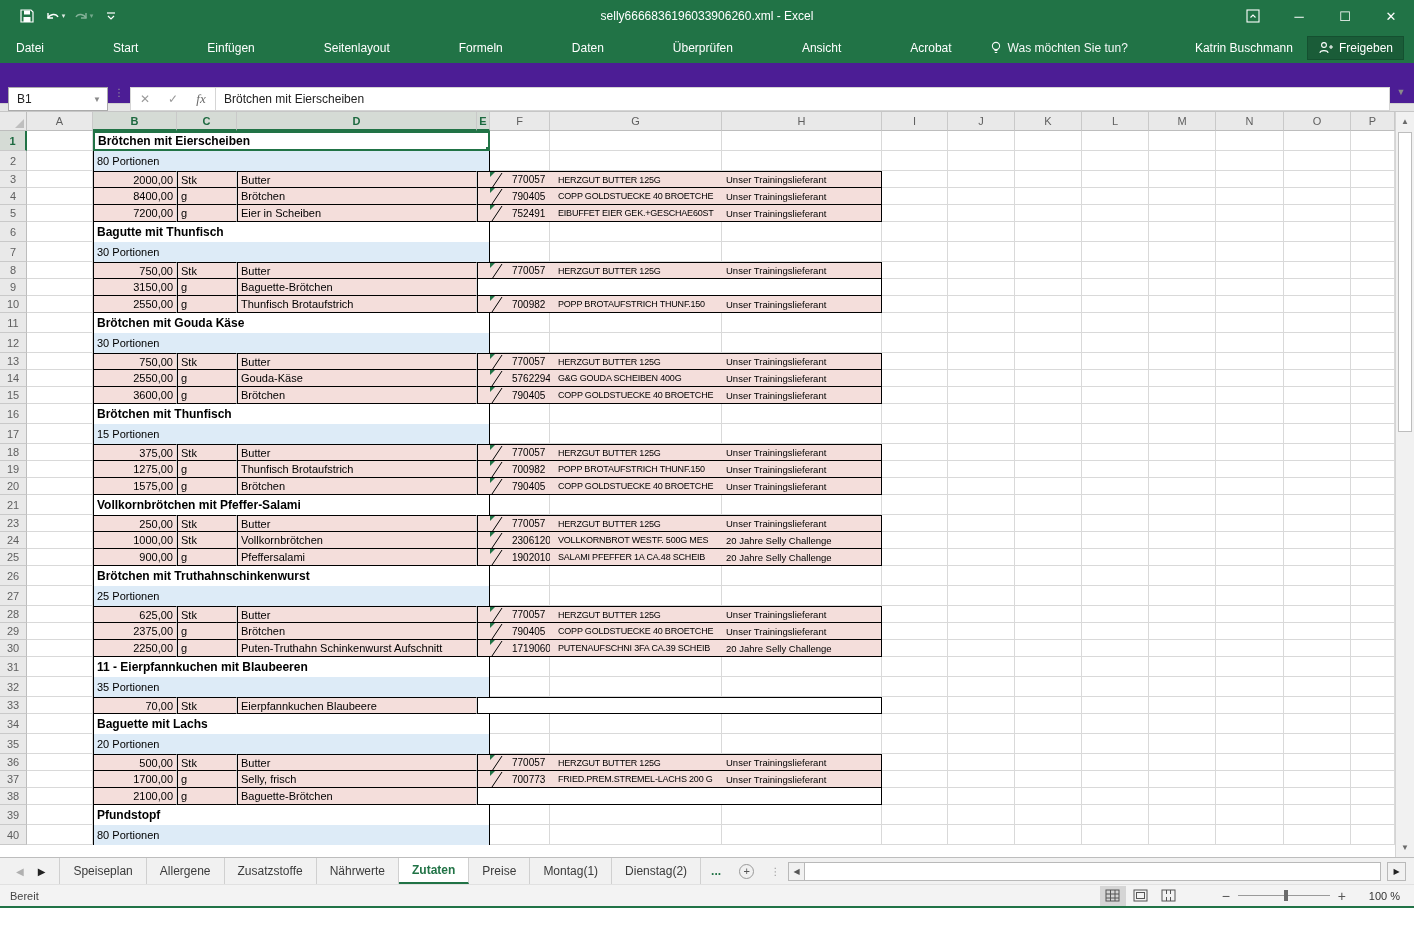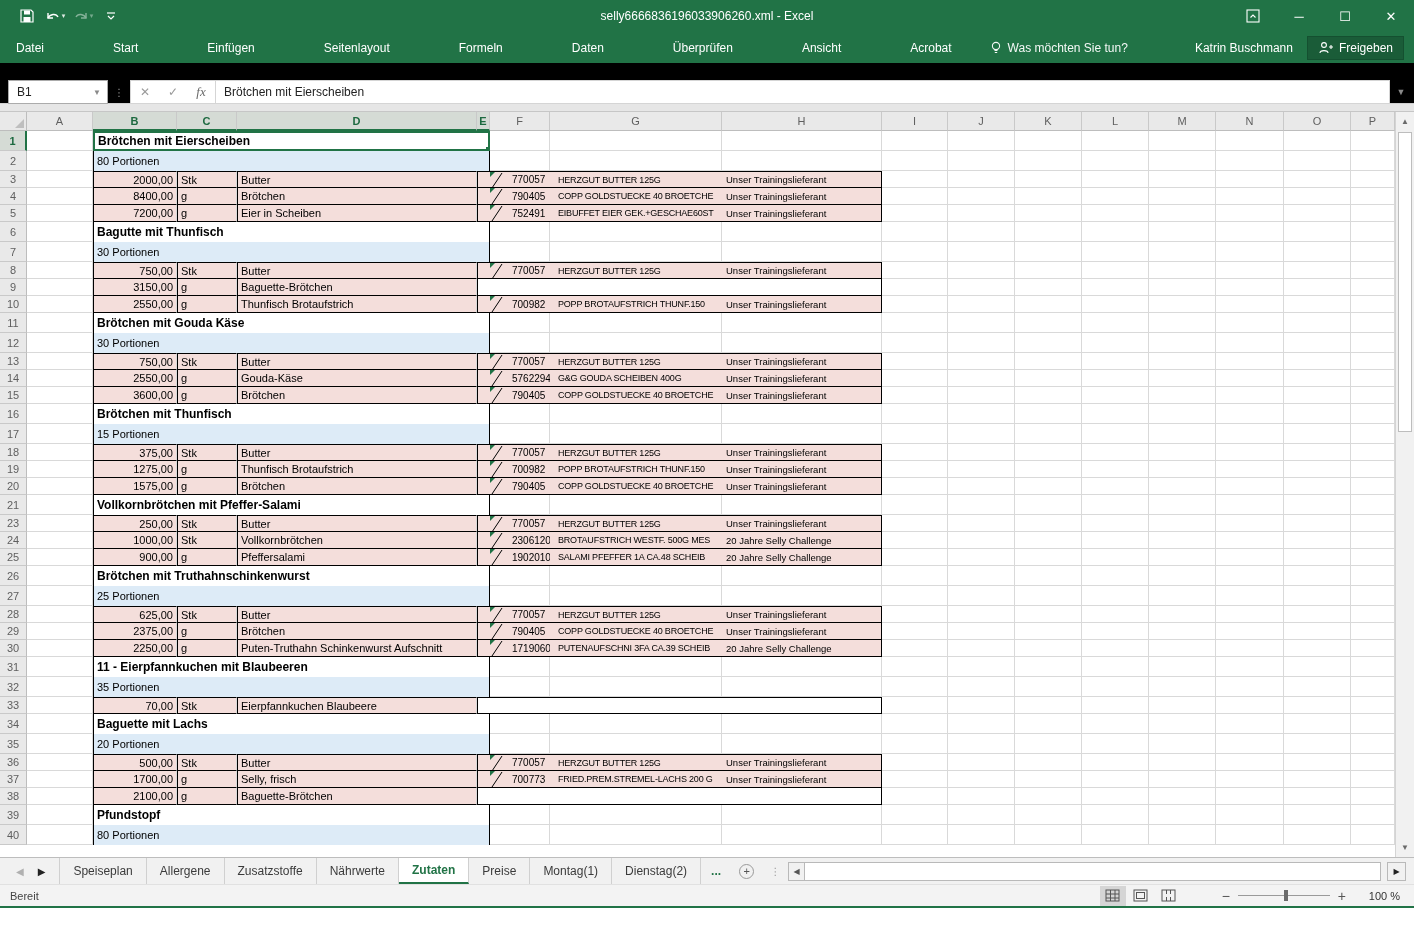--- a/index.html
+++ b/index.html
@@ -20,21 +20,21 @@
   .ribbonrow { height:31px; background:#217346; display:flex; align-items:center; color:#fff; }
   .rtabs { display:flex; align-items:flex-end; height:100%;gap:37px; }
   .rtab { padding:0 16px; font-size:12px; height:100%; display:flex; align-items:center; }
   .tellme { display:flex; align-items:center; gap:6px; font-size:12px; margin-left:22px; opacity:.95; }
   .ribbon-right { margin-left:auto; display:flex; align-items:center; gap:14px; padding-right:6px; }
   .username { font-size:12px; }
   .sharebtn { background:#1a5c38; border:1px solid #145030; color:#fff; font-size:12px; height:24px;
               display:flex; align-items:center; gap:6px; padding:0 10px; margin-right:4px; }
 
   
-  .fbar { height:41px; background:#000000; display:flex; align-items:center; padding:24px 2px 6px 8px; border-bottom:1px solid #D0D0D0; }
+  .fbar { height:41px; background:#4c1d95; display:flex; padding:24px 2px 6px 8px; border-bottom:1px solid #D0D0D0; }
   .namebox { width:100px; height:24px; background:#fff; border:1px solid #ABABAB; display:flex; align-items:center; font-size:12px; color:#222; padding-left:8px; }
   .namebox .nb-arrow { margin-left:auto; color:#8a8a8a; font-size:8px; padding-right:6px; }
   .fdots { color:#9a9a9a; font-size:10px; padding:0 6px; letter-spacing:0; }
   .fbtns { display:flex; align-items:center; height:24px; background:#fff; border:1px solid #D5D5D5; border-right:none; }
   .fbtn { width:28px; text-align:center; color:#9a9a9a; font-size:12px; }
   .fx { font-style:italic; font-family:"Liberation Serif", serif; color:#6a6a6a; font-size:13px; }
   .finput { flex:1; height:24px; background:#fff; border:1px solid #D5D5D5; display:flex; align-items:center; font-size:12px; color:#222; padding-left:8px; }
   .fchev { width:22px; text-align:center; color:#8a8a8a; font-size:9px; }
   .gap8 { height:8px; background:#E6E6E6; border-bottom:1px solid #C6C6C6; }
 
@@ -673,21 +673,21 @@
         <div class="cell" style="width: 66px;"></div>
         <div class="cell pink qty bl bb" style="width: 84px;">1000,00</div>
         <div class="cell pink unit bl bb" style="width: 60px;">Stk</div>
         <div class="cell pink iname bl bb" style="width: 240px;">Vollkornbrötchen</div>
         <div class="cell pink bl bb nogrid" style="width: 13px; overflow: visible;">
           <svg class="slash" width="24" height="17" style="left: 0px;">
             <line x1="14" y1="16" x2="24" y2="1" stroke="#000" stroke-width="1"></line>
           </svg>
         </div>
         <div class="cell pink art bb nogrid tri" style="width: 60px;">2306120</div>
-        <div class="cell pink prod bb nogrid" style="width: 172px;">BROTAUFSTRICH WESTF. 500G MES</div>
+        <div class="cell pink prod bb nogrid" style="width: 172px;">VOLLKORNBROT WESTF. 500G MES</div>
         <div class="cell pink supp bb br" style="width: 160px;">20 Jahre Selly Challenge</div>
         <div class="cell" style="width: 66px;"></div>
         <div class="cell" style="width: 67px;"></div>
         <div class="cell" style="width: 67px;"></div>
         <div class="cell" style="width: 67px;"></div>
         <div class="cell" style="width: 67px;"></div>
         <div class="cell" style="width: 68px;"></div>
         <div class="cell" style="width: 67px;"></div>
         <div class="cell" style="width: 44px;"></div>
       </div>

